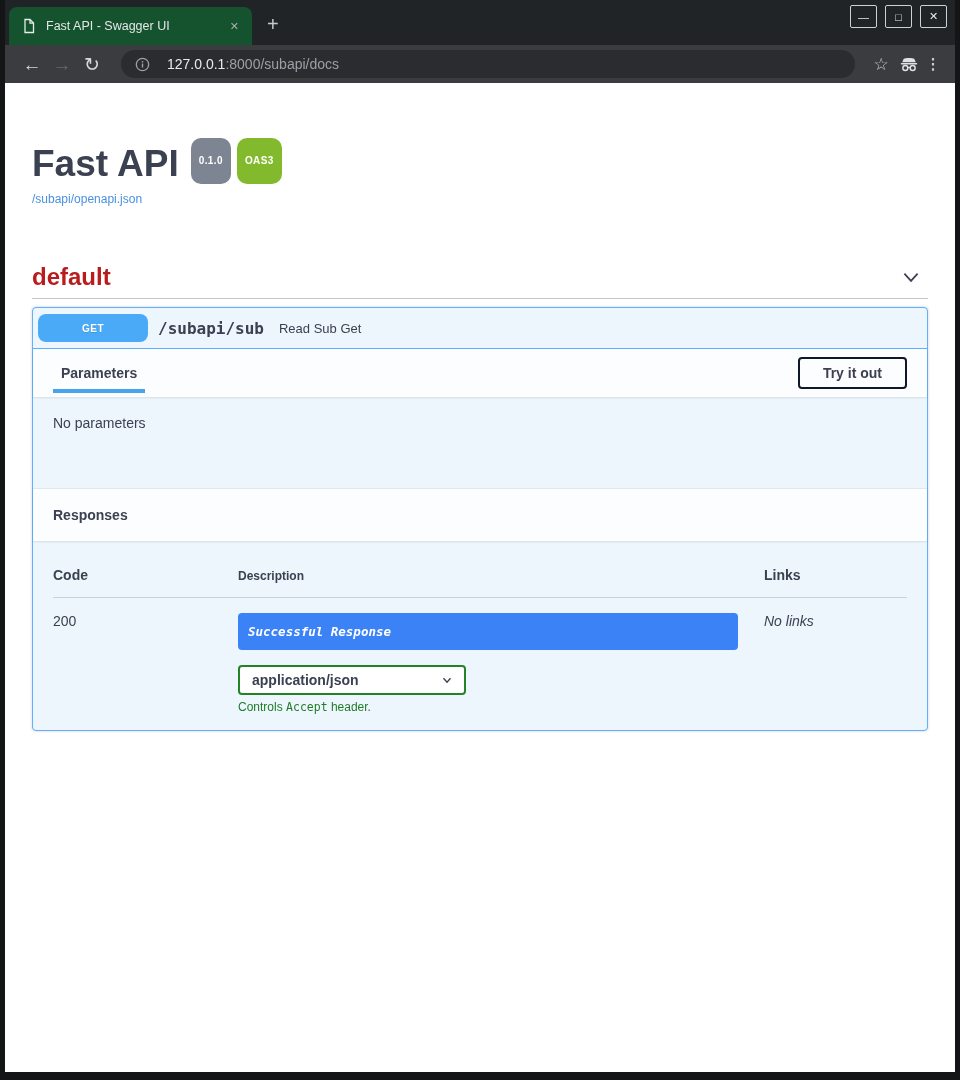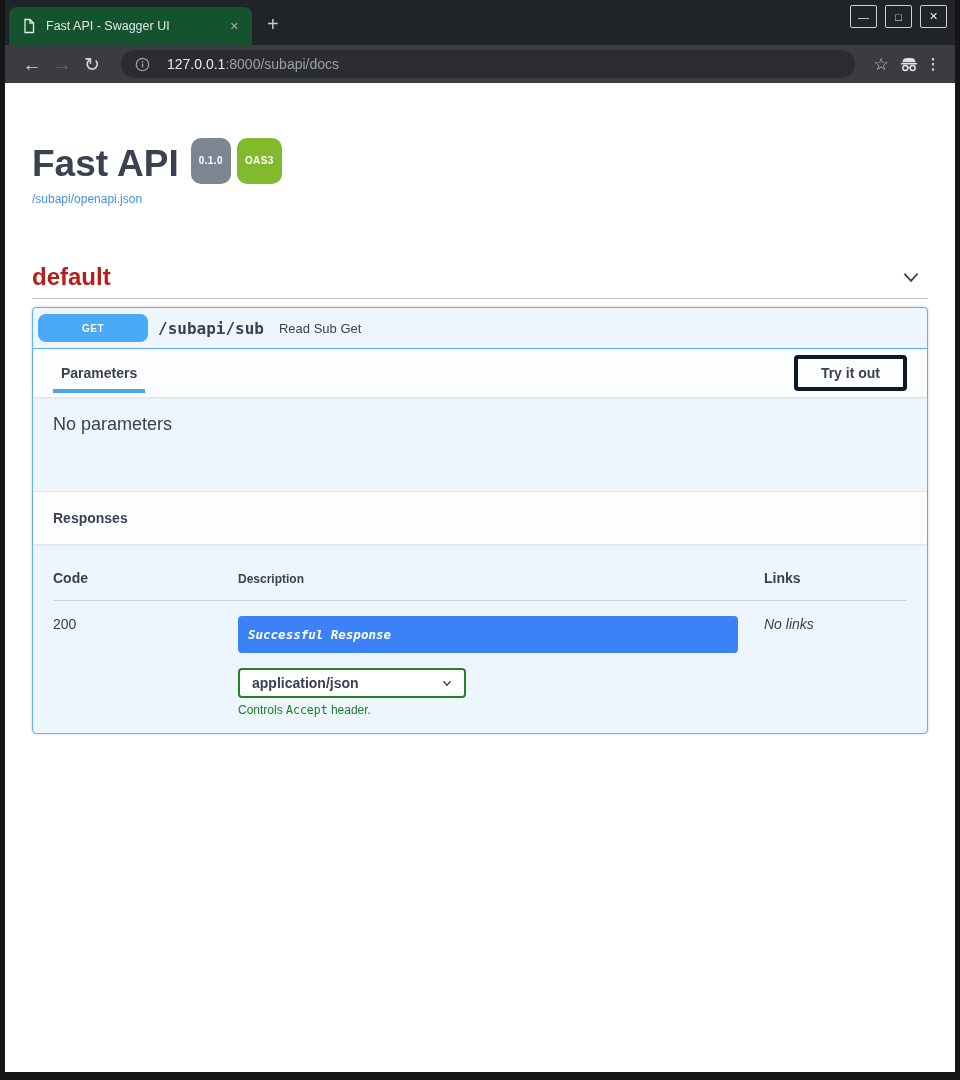--- a/index.html
+++ b/index.html
@@ -59,25 +59,25 @@
                 text-shadow:0 1px 0 rgba(0,0,0,.1); letter-spacing:.5px; cursor:pointer; }
   .op-path { font-family:"DejaVu Sans Mono","Liberation Mono",monospace; font-size:16px; font-weight:bold;
              color:#3b4151; margin-left:10px; }
   .op-desc { font-size:13px; color:#3b4151; margin-left:15px; }
 
   .sec-header { display:flex; align-items:center; justify-content:space-between; min-height:48px;
                 padding:0 20px; background:rgba(255,255,255,.82); box-shadow:0 1px 2px rgba(0,0,0,.1); }
   .tab-item { position:relative; height:40px; display:flex; align-items:center; padding:0 8px; cursor:pointer; }
   .tab-item:after { content:""; position:absolute; left:0; right:0; bottom:0; height:4px; background:#49a3ea; }
   .sec-title { font-size:14px; font-weight:bold; color:#3b4151; }
-  .try-btn { border:4px solid #0f172a; border-radius:4px; background:transparent; color:#3b4151;
+  .try-btn { border:2px solid #0f172a; border-radius:4px; background:transparent; color:#3b4151;
              font-family:"Liberation Sans",sans-serif; font-size:14px; font-weight:bold; padding:6px 23px; cursor:pointer; }
 
   .params-body { padding:17px 20px 56px; }
-  .no-params { font-size:18px; color:#3b4151; }
+  .no-params { font-size:14px; color:#3b4151; }
 
   .resp-header { min-height:53px; border-top:1px solid rgba(59,65,81,.12); }
 
   .resp-inner { padding:18px 20px 16px; }
   .resp-grid { display:grid; grid-template-columns:185px 1fr 143px; }
   .th { padding:8px 0 14px; border-bottom:1px solid rgba(59,65,81,.2); color:#3b4151; }
   .th-code, .th-links { font-size:14px; font-weight:bold; }
   .th-desc { font-size:12px; font-weight:bold; padding-top:10px; }
   .td { padding-top:15px; color:#3b4151; }
   .td-code { font-size:14px; }

